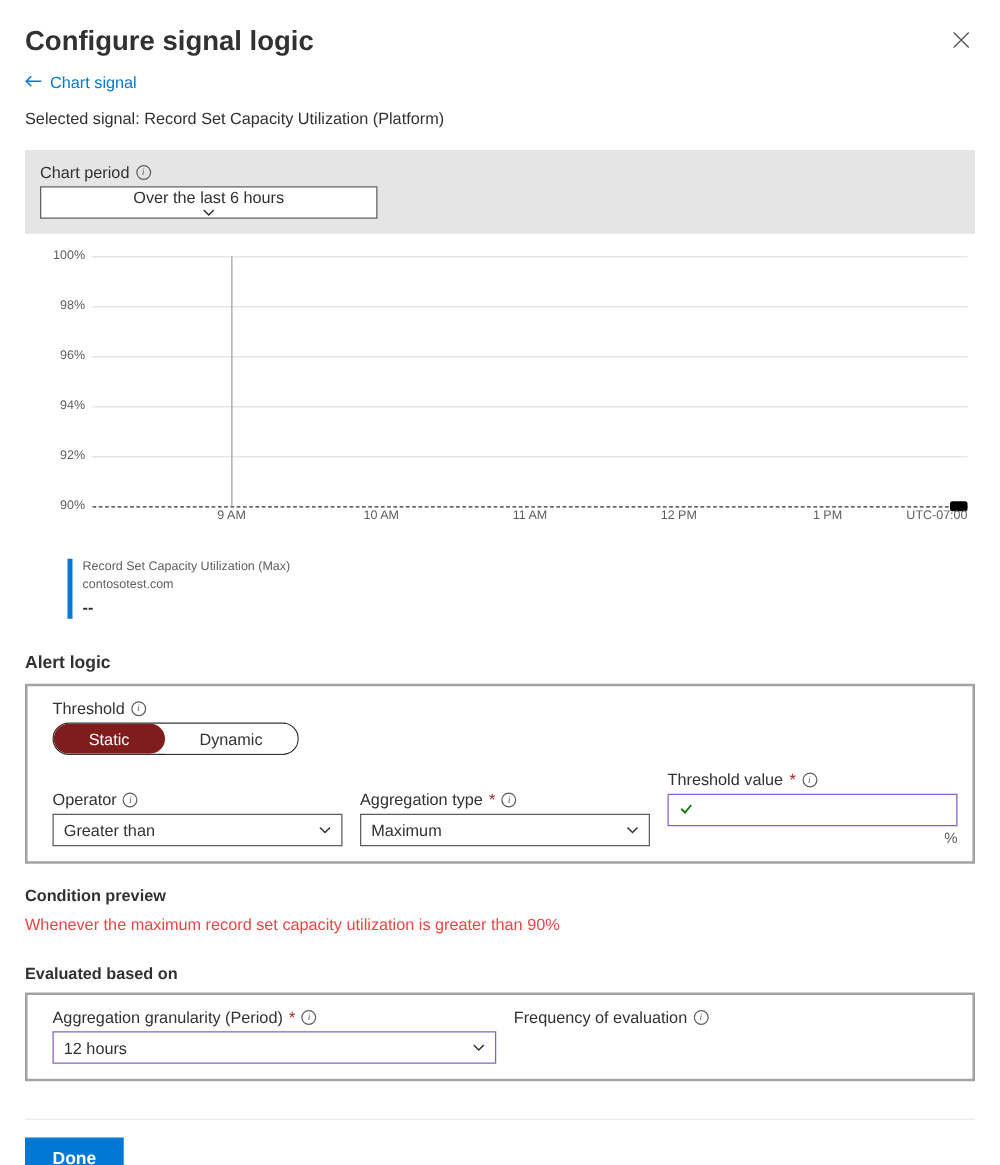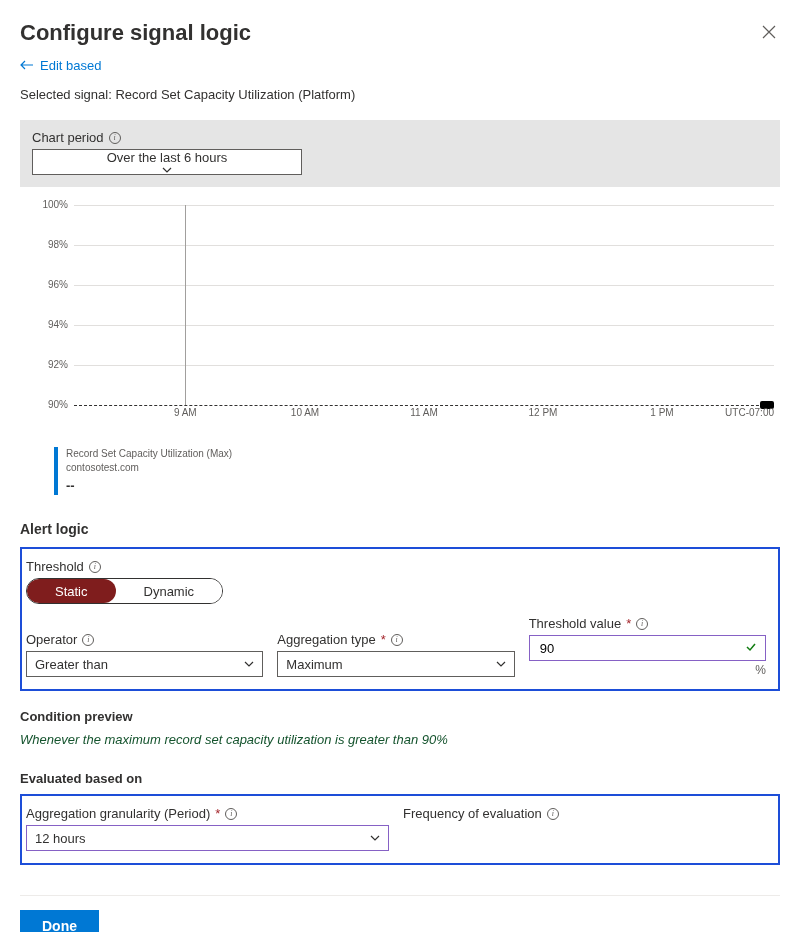--- a/index.html
+++ b/index.html
@@ -175,22 +175,22 @@
     margin-top: 26px;
     margin-bottom: 10px;
   }
   .sub-title {
     font-weight: 600;
     font-size: 13px;
     margin-top: 18px;
     margin-bottom: 8px;
   }
   .highlight-box {
-    border: 2px solid #1d4ed8;
-    padding: 10px 12px 12px 4px;
+    border: 2px solid #a3a3a3;
+    padding: 10px 12px 12px 20px;
   }
 
   .toggle-pill {
     display: inline-flex;
     border: 1px solid #323130;
     border-radius: 14px;
     overflow: hidden;
     height: 26px;
     margin-bottom: 12px;
   }
@@ -234,23 +234,22 @@
   }
   .check-icon { color: #107c10; }
   .unit-right {
     text-align: right;
     font-size: 12px;
     color: #605e5c;
     margin-top: 2px;
   }
 
   .condition-text {
-    font-style: italic;
-    font-size: 13px;
-    color: #14532d;
+    font-size: 13px;
+    color: #ef4444;
     margin-top: 6px;
   }
 
   .row2 {
     display: grid;
     grid-template-columns: 1fr 1fr;
     gap: 14px;
   }
   .row2 .select-box,
   .row2 .text-input { border: 1px solid #8661c5; }
@@ -285,21 +284,21 @@
     </span>
   </div>
 </div>
 
 <div class="edit-link">
   <span>
     <svg width="14" height="10" viewBox="0 0 14 10">
         <path d="M5 1 L1 5 L5 9 M1 5 L13 5" stroke="#0078d4" stroke-width="1.2" fill="none"></path>
       </svg>
   </span>
-  <span>Edit based</span>
+  <span>Chart signal</span>
 </div>
 
 <div class="selected-signal">
   <span>Selected signal:</span>
   <span>Record Set Capacity Utilization (Platform)</span>
 </div>
 
 
 <div class="chart-period-bar">
   <div class="field-label">
@@ -402,21 +401,20 @@
           </span>
       </div>
     </div>
     <div>
       <div class="field-label">
         <span>Threshold value</span>
         <span class="req">*</span>
         <span class="info-icon">i</span>
       </div>
       <div class="text-input">
-        <input type="text" value="90" style="">
         <span class="check-icon">
           <svg width="12" height="12" viewBox="0 0 12 12">
               <path d="M2 6 L5 9 L10 3" stroke="#107c10" stroke-width="1.5" fill="none"></path>
             </svg>
         </span>
       </div>
       <div class="unit-right">%</div>
     </div>
   </div>
 </div>

